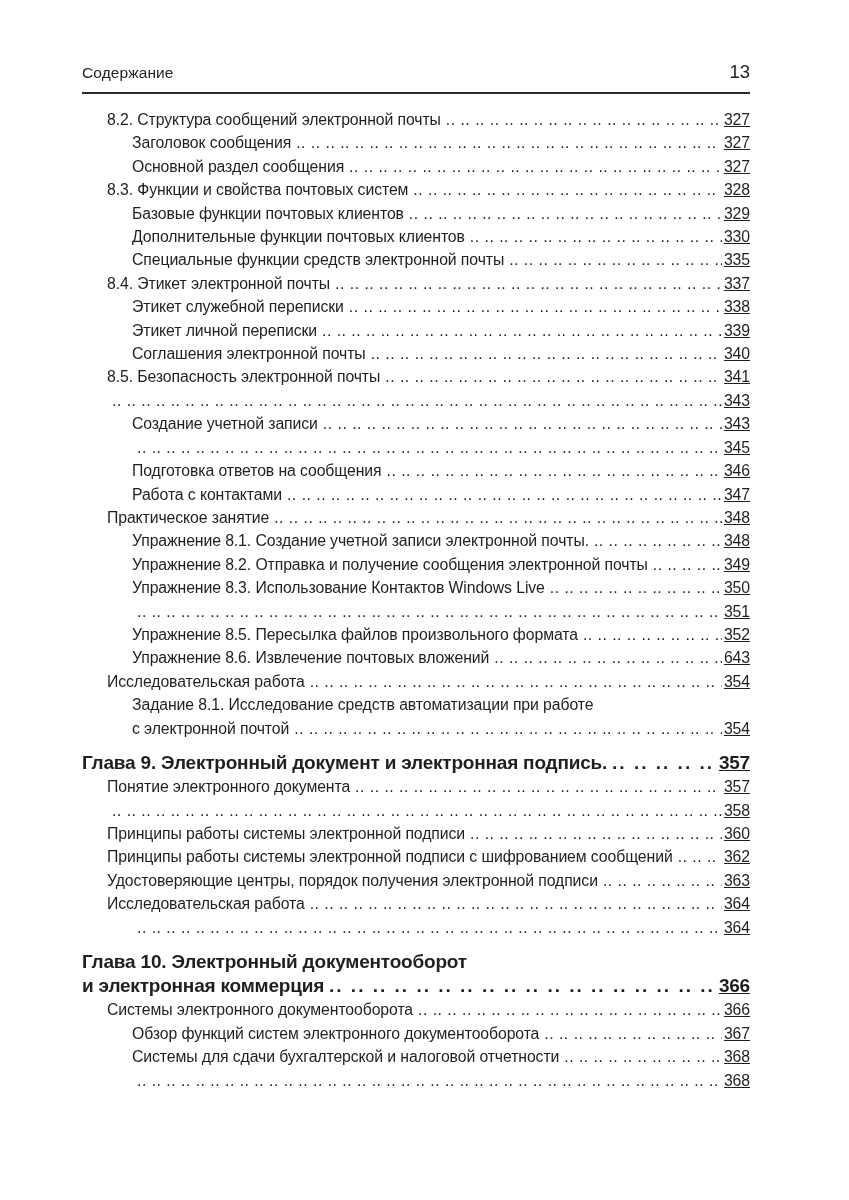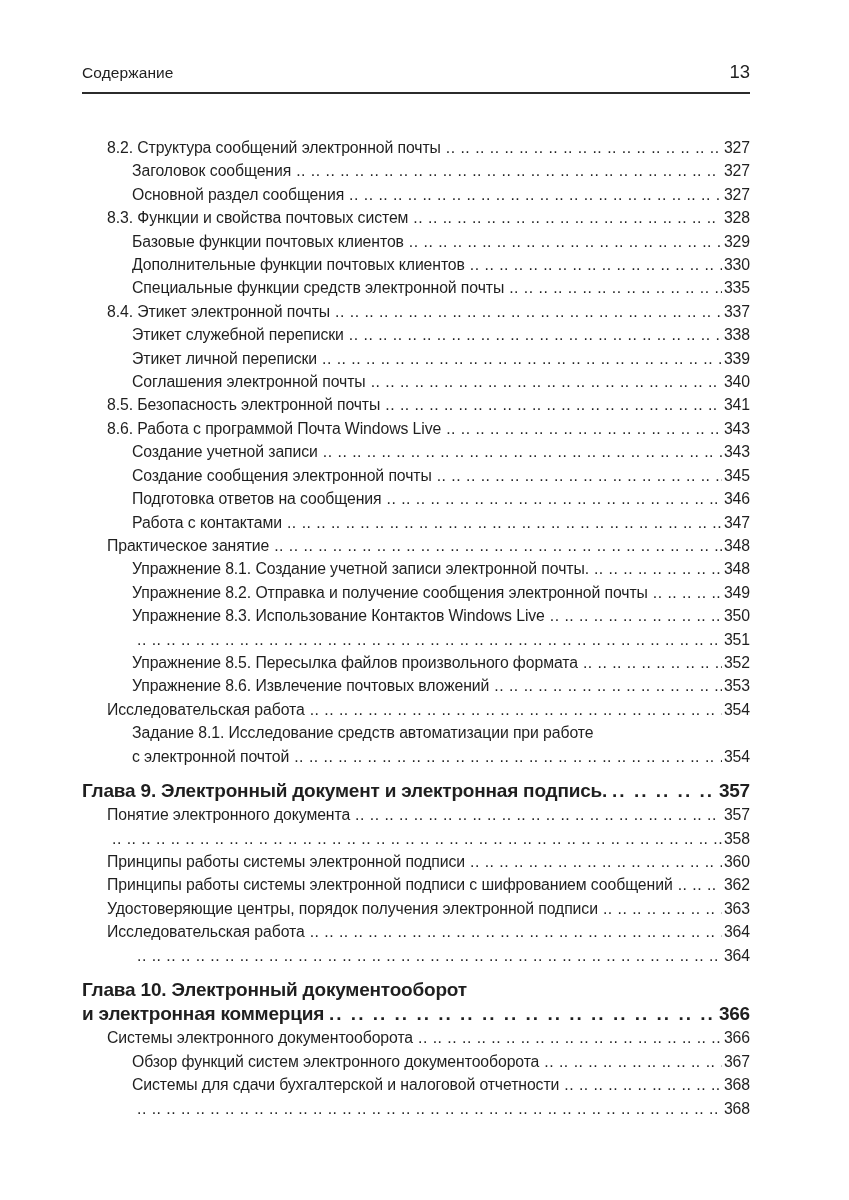--- a/index.html
+++ b/index.html
@@ -23,21 +23,21 @@
     display: flex;
     align-items: baseline;
     justify-content: space-between;
     padding-top: 61px;
     padding-bottom: 9px;
     border-bottom: 2px solid #2b2b2b;
   }
   .rh-title { font-size: 15.5px; letter-spacing: 0.1px; }
   .rh-page  { font-size: 18.5px; font-weight: normal; }
 
-  .toc { margin-top: 42px; }
+  .toc { margin-top: 14px; }
 
   .row {
     display: flex;
     align-items: baseline;
     line-height: 23.4px;
     font-size: 15.8px;
     letter-spacing: -0.1px;
   }
   .entry.lvl1 > .row { padding-left: 25px; }
   .entry.lvl2 > .row { padding-left: 50px; }
@@ -45,21 +45,21 @@
   .title { white-space: nowrap; flex: none; }
   .leader {
     flex: 1 1 auto;
     min-width: 0;
     overflow: hidden;
     white-space: nowrap;
     padding-left: 5px;
     padding-right: 3px;
     letter-spacing: 0.5px;
   }
-  .pagenum { flex: none; text-align: right; padding-left: 2px; }
+  .pagenum { flex: none; text-align: right; padding-left: 2px; text-decoration: underline; }
 
   .chapter { margin-top: 11px; }
   .chapter .row {
     font-size: 19px;
     font-weight: bold;
     line-height: 24.2px;
     letter-spacing: -0.2px;
   }
   .chapter .leader { padding-right: 10px; letter-spacing: 2px; }
 </style>
@@ -152,35 +152,33 @@
         </div>
         <div class="entry lvl1">
           <div class="row">
             <span class="title">8.5. Безопасность электронной почты</span>
             <span class="leader">.. .. .. .. .. .. .. .. .. .. .. .. .. .. .. .. .. .. .. .. .. .. .. .. .. .. .. .. .. .. .. .. .. .. .. .. .. .. .. .. .. .. .. .. .. .. .. .. .. .. .. .. .. .. .. .. .. .. .. .. </span>
             <span class="pagenum">341</span>
           </div>
         </div>
         <div class="entry lvl1">
           <div class="row">
-            <span class="title">8.6. Работа с программой Почта Windows Live</span>
             <span class="leader">.. .. .. .. .. .. .. .. .. .. .. .. .. .. .. .. .. .. .. .. .. .. .. .. .. .. .. .. .. .. .. .. .. .. .. .. .. .. .. .. .. .. .. .. .. .. .. .. .. .. .. .. .. .. .. .. .. .. .. .. </span>
             <span class="pagenum">343</span>
           </div>
         </div>
         <div class="entry lvl2">
           <div class="row">
             <span class="title">Создание учетной записи</span>
             <span class="leader">.. .. .. .. .. .. .. .. .. .. .. .. .. .. .. .. .. .. .. .. .. .. .. .. .. .. .. .. .. .. .. .. .. .. .. .. .. .. .. .. .. .. .. .. .. .. .. .. .. .. .. .. .. .. .. .. .. .. .. .. </span>
             <span class="pagenum">343</span>
           </div>
         </div>
         <div class="entry lvl2">
           <div class="row">
-            <span class="title">Создание сообщения электронной почты</span>
             <span class="leader">.. .. .. .. .. .. .. .. .. .. .. .. .. .. .. .. .. .. .. .. .. .. .. .. .. .. .. .. .. .. .. .. .. .. .. .. .. .. .. .. .. .. .. .. .. .. .. .. .. .. .. .. .. .. .. .. .. .. .. .. </span>
             <span class="pagenum">345</span>
           </div>
         </div>
         <div class="entry lvl2">
           <div class="row">
             <span class="title">Подготовка ответов на сообщения</span>
             <span class="leader">.. .. .. .. .. .. .. .. .. .. .. .. .. .. .. .. .. .. .. .. .. .. .. .. .. .. .. .. .. .. .. .. .. .. .. .. .. .. .. .. .. .. .. .. .. .. .. .. .. .. .. .. .. .. .. .. .. .. .. .. </span>
             <span class="pagenum">346</span>
           </div>
@@ -230,21 +228,21 @@
           <div class="row">
             <span class="title">Упражнение 8.5. Пересылка файлов произвольного формата</span>
             <span class="leader">.. .. .. .. .. .. .. .. .. .. .. .. .. .. .. .. .. .. .. .. .. .. .. .. .. .. .. .. .. .. .. .. .. .. .. .. .. .. .. .. .. .. .. .. .. .. .. .. .. .. .. .. .. .. .. .. .. .. .. .. </span>
             <span class="pagenum">352</span>
           </div>
         </div>
         <div class="entry lvl2">
           <div class="row">
             <span class="title">Упражнение 8.6. Извлечение почтовых вложений</span>
             <span class="leader">.. .. .. .. .. .. .. .. .. .. .. .. .. .. .. .. .. .. .. .. .. .. .. .. .. .. .. .. .. .. .. .. .. .. .. .. .. .. .. .. .. .. .. .. .. .. .. .. .. .. .. .. .. .. .. .. .. .. .. .. </span>
-            <span class="pagenum">353</span>
+            <span class="pagenum">643</span>
           </div>
         </div>
         <div class="entry lvl1">
           <div class="row">
             <span class="title">Исследовательская работа</span>
             <span class="leader">.. .. .. .. .. .. .. .. .. .. .. .. .. .. .. .. .. .. .. .. .. .. .. .. .. .. .. .. .. .. .. .. .. .. .. .. .. .. .. .. .. .. .. .. .. .. .. .. .. .. .. .. .. .. .. .. .. .. .. .. </span>
             <span class="pagenum">354</span>
           </div>
         </div>
         <div class="entry lvl2">

